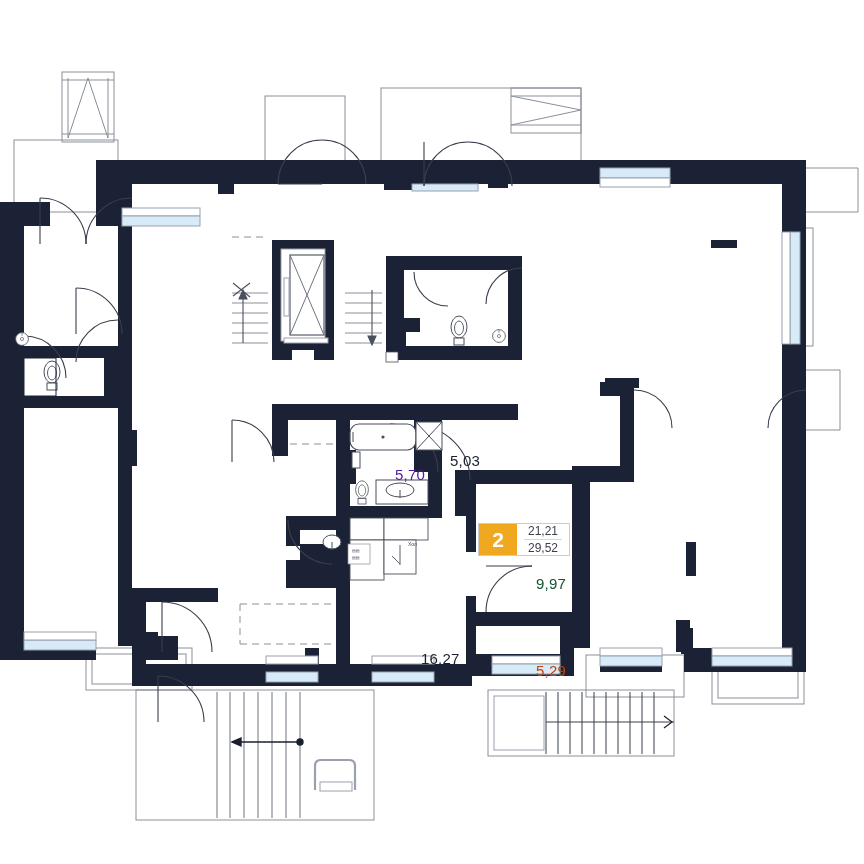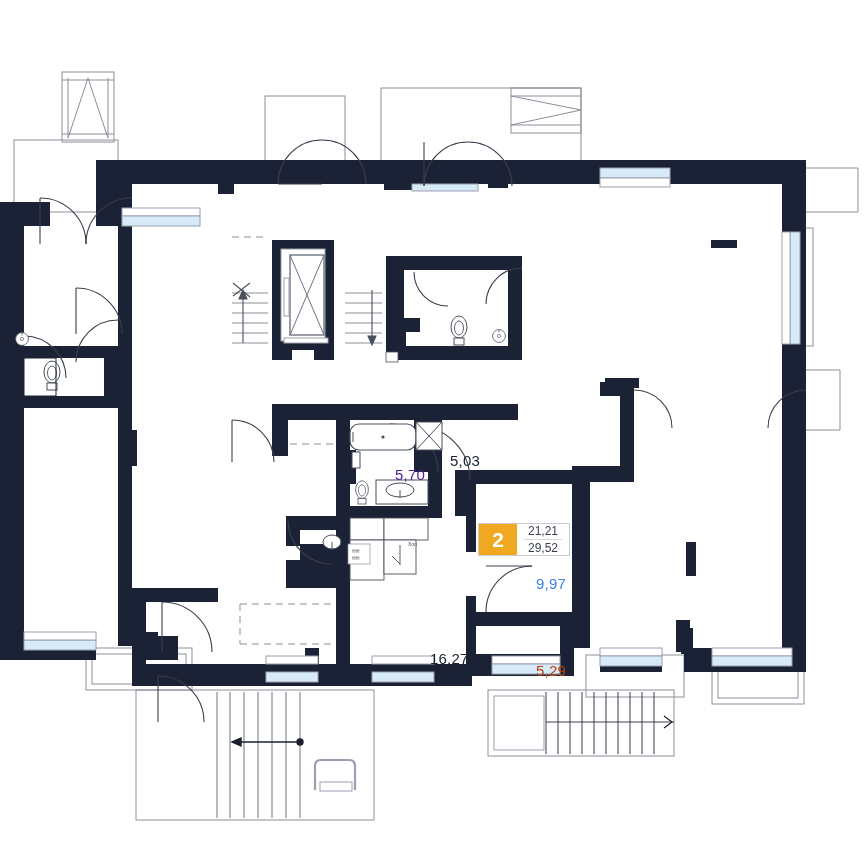--- a/index.html
+++ b/index.html
@@ -471,23 +471,23 @@
     <g fill="#1b2235">
       <rect x="126" y="430" width="10" height="36"></rect>
     </g>
 
   </svg>
 
   <div class="dim-label" style="left: 450px; top: 452px; color: rgb(27, 32, 48);">5,03</div>
 
   <div class="dim-label" style="left: 395px; top: 466px; color: #4c1d95;">5,70</div>
 
-  <div class="dim-label" style="left: 536px; top: 575px; color: #3b82f6;">9,97</div>
-
-  <div class="dim-label" style="left: 421px; top: 650px; color: rgb(27, 32, 48); margin-left: 9px;">16,27</div>
+  <div class="dim-label" style="left: 536px; top: 575px; color: #14532d;">9,97</div>
+
+  <div class="dim-label" style="left: 421px; top: 650px; color: rgb(27, 32, 48);">16,27</div>
 
   <div class="dim-label" style="left: 536px; top: 662px; color: #c2410c;">5,29</div>
 
   <div id="apt-badge" style="left:478px; top:523px; width:92px; height:33px;">
     <div class="rooms" id="badge-rooms" style="background: rgb(239, 168, 32); color: rgb(255, 255, 255);">2</div>
     <div class="areas">
       <span>21,21</span>
       <div class="sep"></div>
       <span>29,52</span>
     </div>

